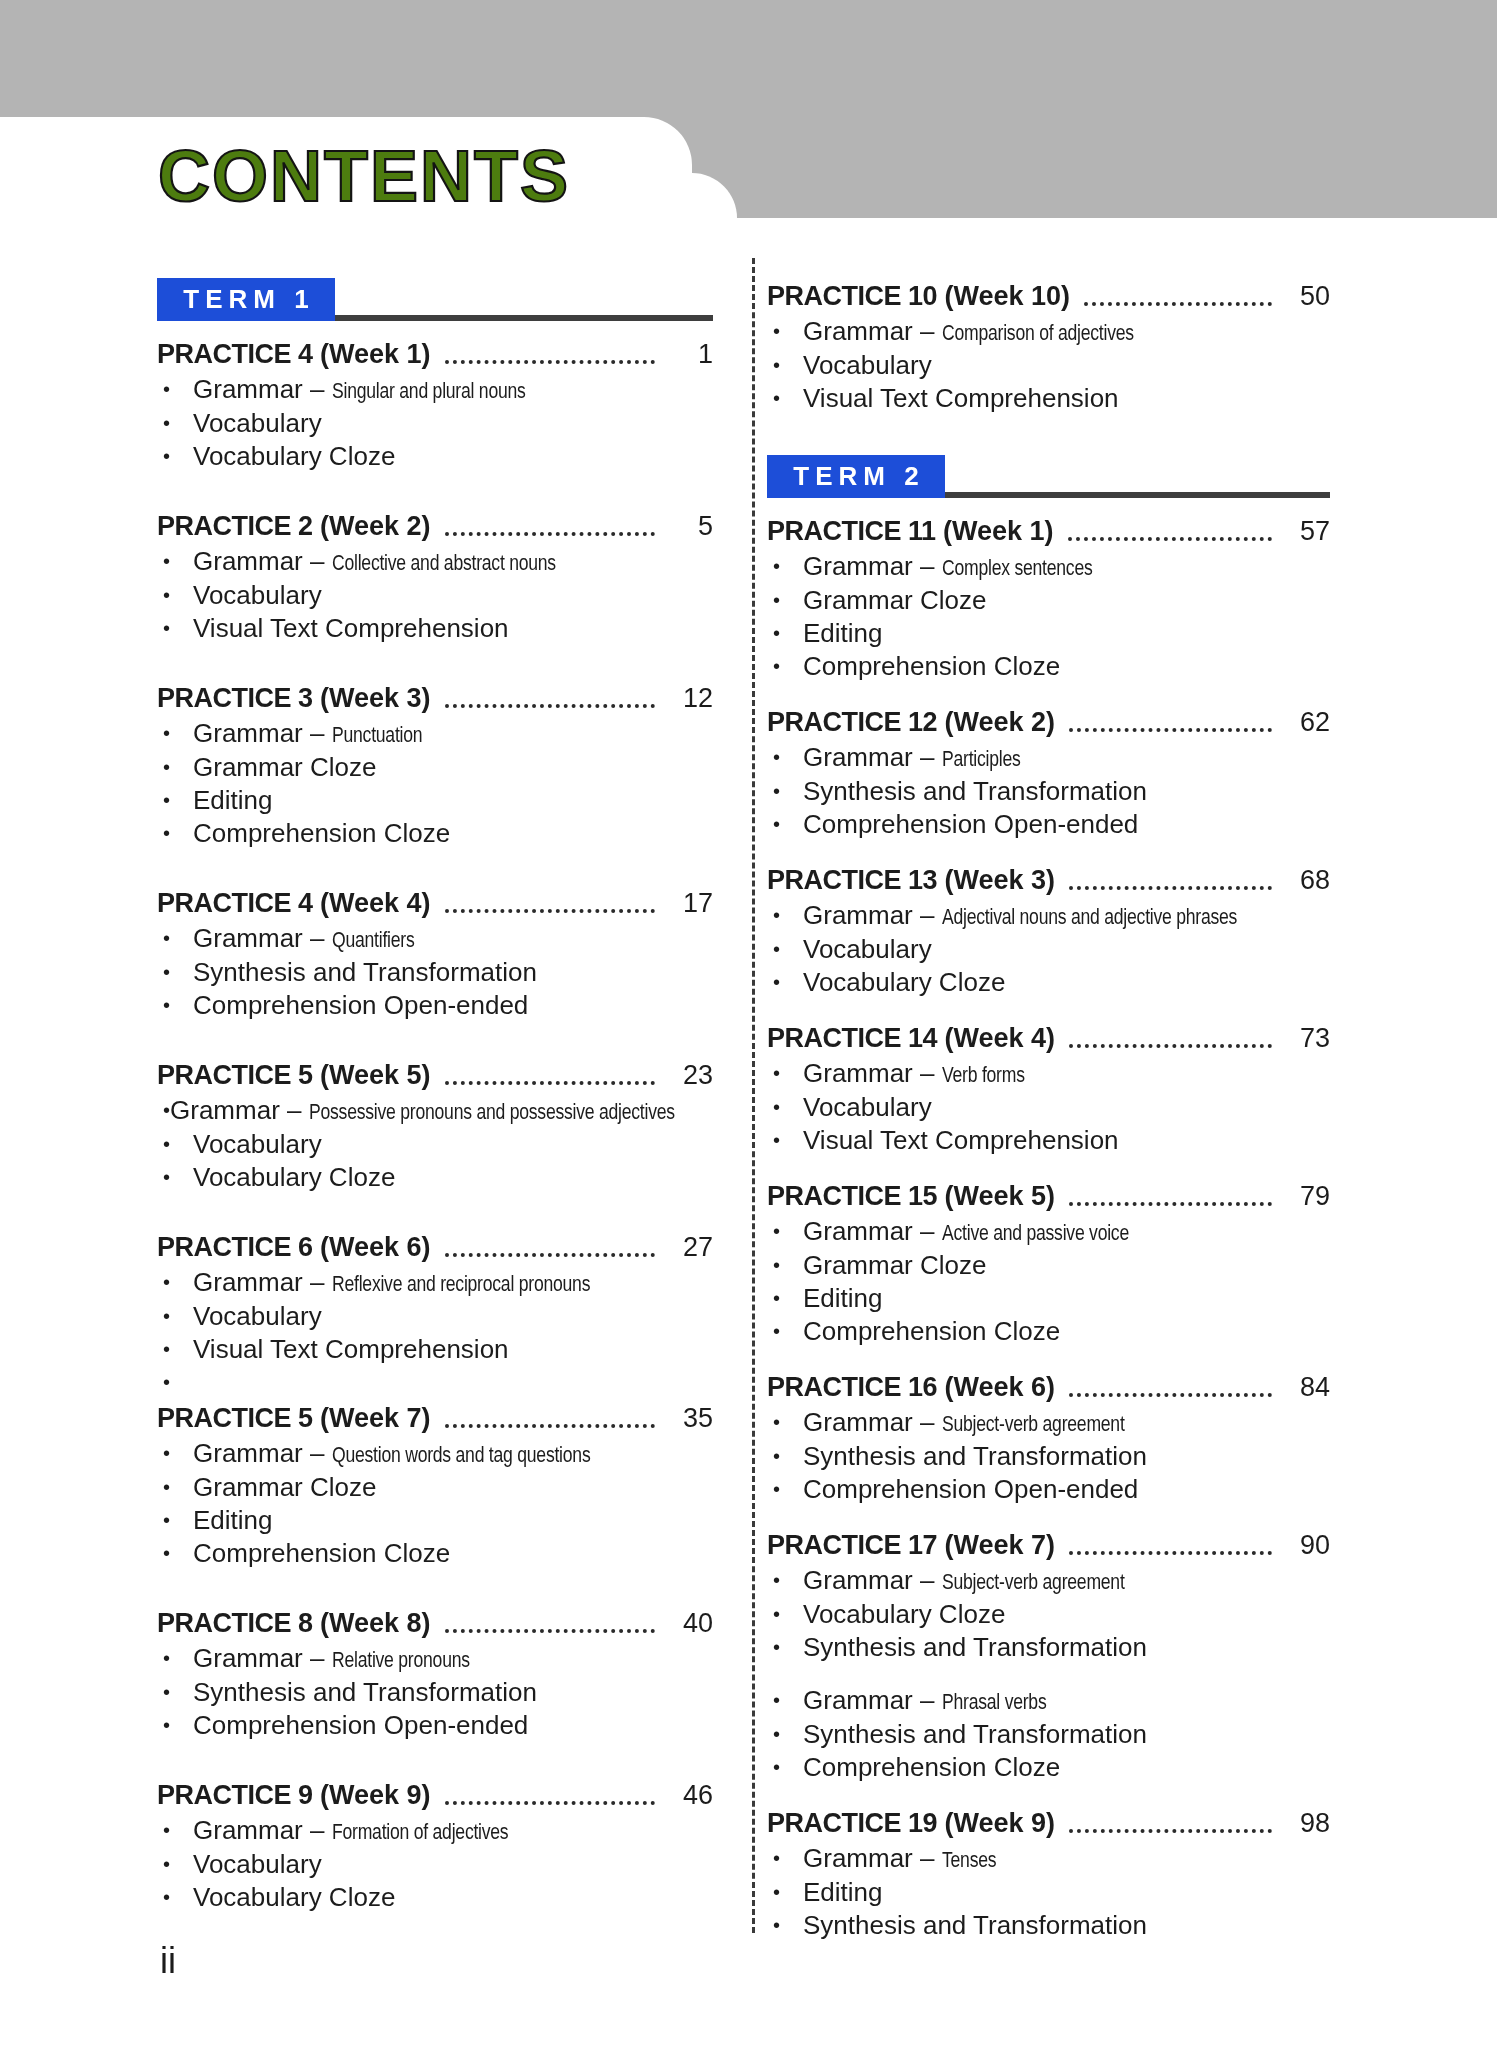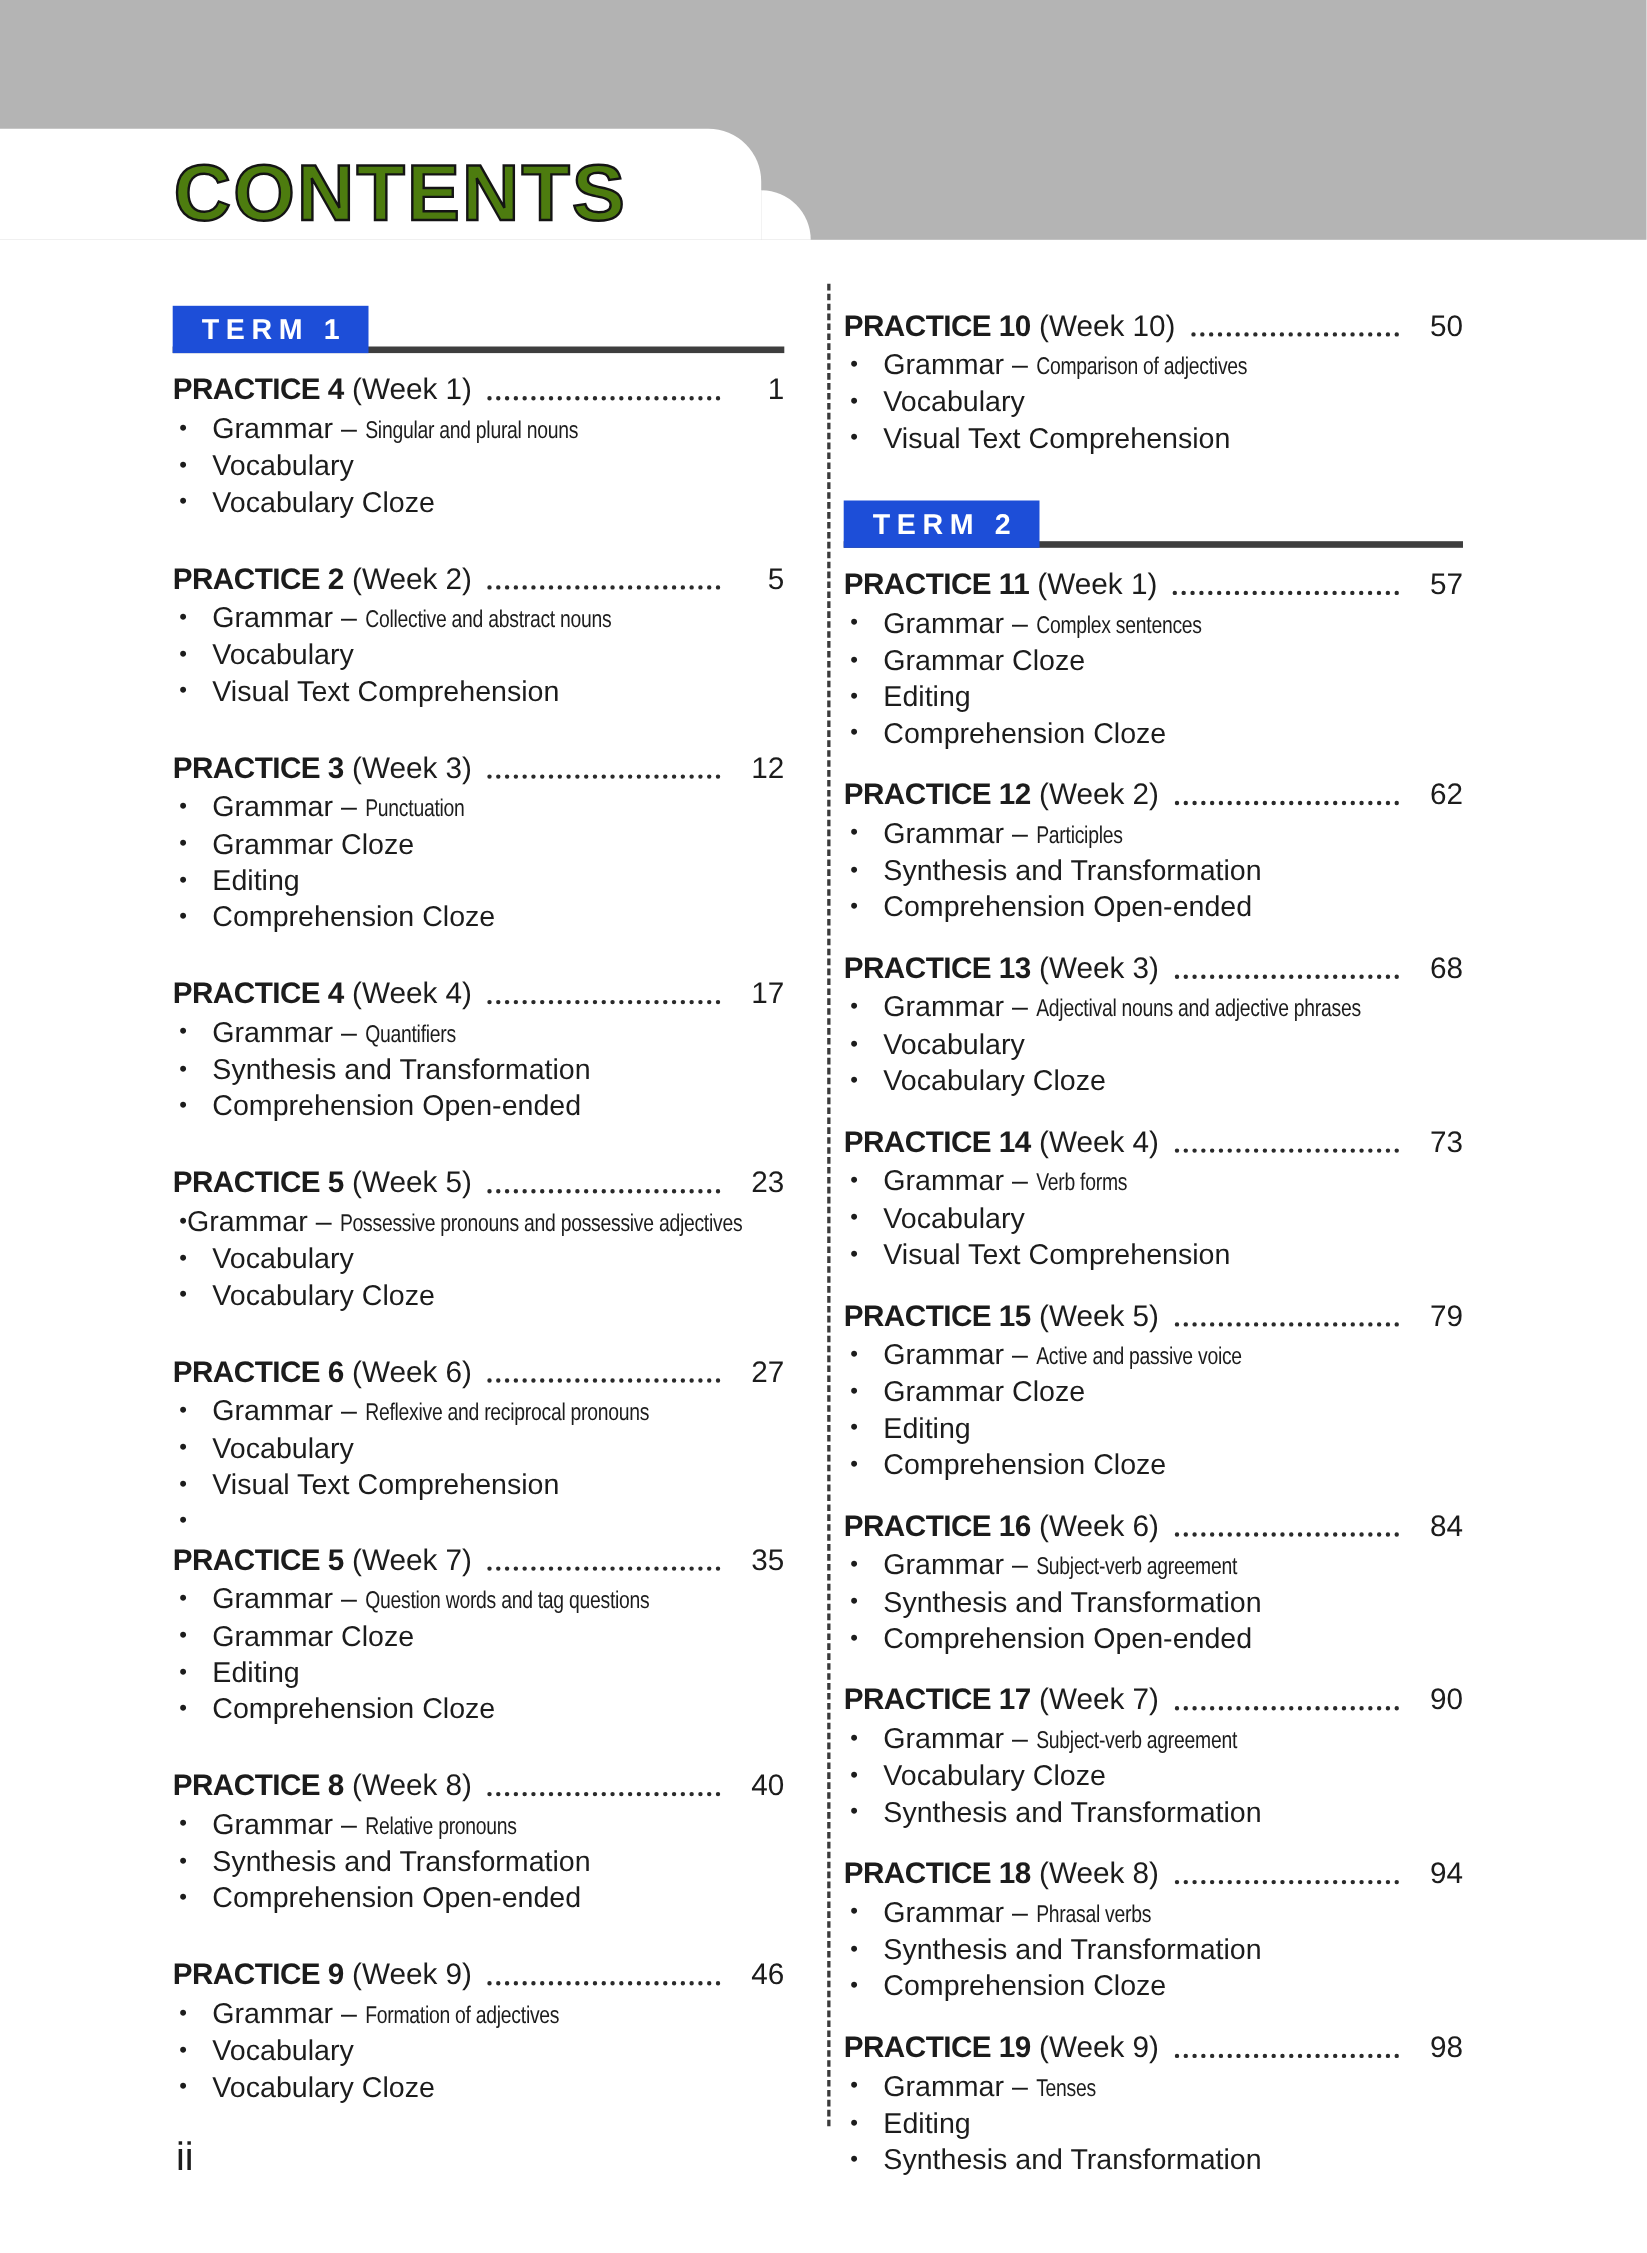--- a/index.html
+++ b/index.html
@@ -74,21 +74,21 @@
   #right-post > .entry:first-child { margin-top: 14px; }
   #right-pre  > .entry:first-child { margin-top: 22px; }
   .entry.tight { margin-top: 0; }
 
   .entry-heading {
     display: flex; align-items: baseline;
     font-size: 27px; line-height: 38px;
     white-space: nowrap;
   }
   .ptitle b { font-weight: bold; letter-spacing: -0.5px; }
-  .week { font-weight: normal; }
+  .week { font-weight: bold; }
   .leader {
     flex: 1 1 auto; min-width: 30px;
     align-self: flex-end;
     margin: 0 12px 9px 14px;
     border-bottom: 4px dotted #2a2a2a;
     height: 0;
   }
   .pnum { min-width: 46px; text-align: right; }
 
   .bullet-row { display: flex; font-size: 26px; line-height: 33px; }
@@ -472,25 +472,20 @@
         <div class="bullet-row">
           <span class="dot">•</span>
           <span class="btext">Vocabulary Cloze</span>
         </div>
         <div class="bullet-row">
           <span class="dot">•</span>
           <span class="btext">Synthesis and Transformation</span>
         </div>
       </div>
       <div class="entry">
-        <div class="entry-heading">
-          <span class="ptitle"><b>PRACTICE 18</b><span class="week"> (Week 8)</span></span>
-          <span class="leader"></span>
-          <span class="pnum">94</span>
-        </div>
         <div class="bullet-row">
           <span class="dot">•</span>
           <span class="btext">Grammar – <span class="c">Phrasal verbs</span></span>
         </div>
         <div class="bullet-row">
           <span class="dot">•</span>
           <span class="btext">Synthesis and Transformation</span>
         </div>
         <div class="bullet-row">
           <span class="dot">•</span>

